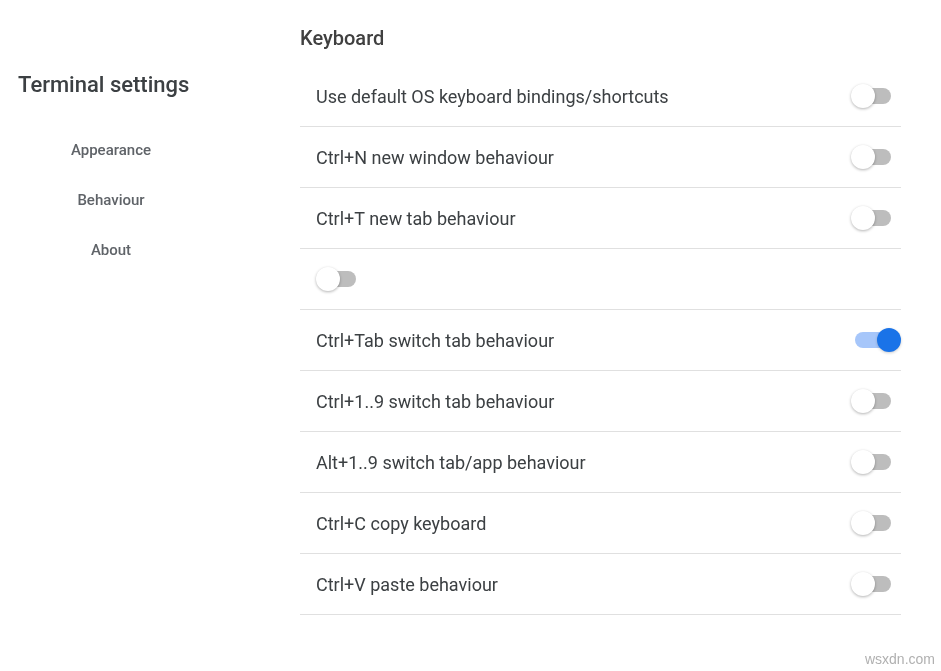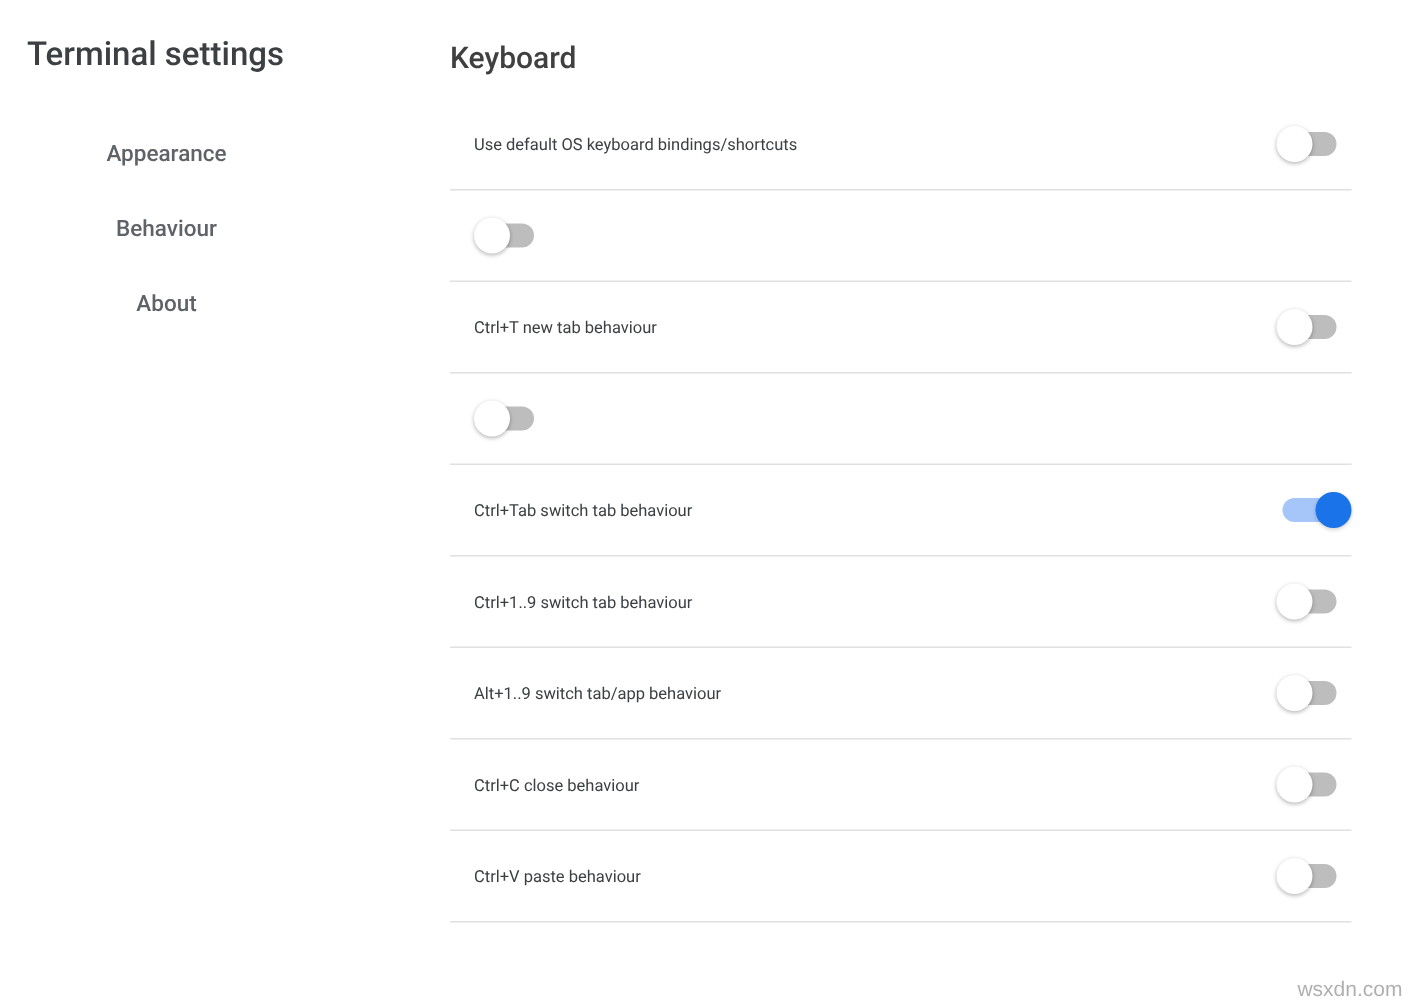--- a/index.html
+++ b/index.html
@@ -18,20 +18,21 @@
     }
     .container {
       display: flex;
       width: 100%;
       height: 100%;
     }
     .sidebar {
       width: 250px;
       padding: 24px 0 0 0;
       flex-shrink: 0;
+      margin-top: 48px;
     }
     .sidebar-title {
       font-size: 22px;
       font-weight: 500;
       color: #3c4043;
       padding: 0 24px 28px 18px;
     }
     .sidebar-nav {
       list-style: none;
     }
@@ -65,21 +66,21 @@
       align-items: center;
       justify-content: space-between;
       padding: 18px 0 18px 16px;
       border-bottom: 1px solid #e0e0e0;
       min-height: 61px;
     }
     .setting-row:first-of-type {
       border-top: none;
     }
     .setting-label {
-      font-size: 11px;
+      font-size: 18px;
       color: #3c4043;
     }
     .toggle {
       position: relative;
       width: 50px;
       height: 24px;
       cursor: pointer;
       flex-shrink: 0;
     }
     .toggle-track {
@@ -142,20 +143,21 @@
 
     <div class="setting-row">
       <span class="setting-label">Use default OS keyboard bindings/shortcuts</span>
       <div class="toggle">
         <div class="toggle-track"></div>
         <div class="toggle-thumb"></div>
       </div>
     </div>
 
     <div class="setting-row">
+      <span class="setting-label">Ctrl+N new window behaviour</span>
       <div class="toggle">
         <div class="toggle-track"></div>
         <div class="toggle-thumb"></div>
       </div>
     </div>
 
     <div class="setting-row">
       <span class="setting-label">Ctrl+T new tab behaviour</span>
       <div class="toggle">
         <div class="toggle-track"></div>
@@ -189,21 +191,21 @@
     <div class="setting-row">
       <span class="setting-label">Alt+1..9 switch tab/app behaviour</span>
       <div class="toggle">
         <div class="toggle-track"></div>
         <div class="toggle-thumb"></div>
       </div>
     </div>
 
 
     <div class="setting-row">
-      <span class="setting-label">Ctrl+C close behaviour</span>
+      <span class="setting-label">Ctrl+C copy keyboard</span>
       <div class="toggle">
         <div class="toggle-track"></div>
         <div class="toggle-thumb"></div>
       </div>
     </div>
 
     <div class="setting-row">
       <span class="setting-label">Ctrl+V paste behaviour</span>
       <div class="toggle">
         <div class="toggle-track"></div>

